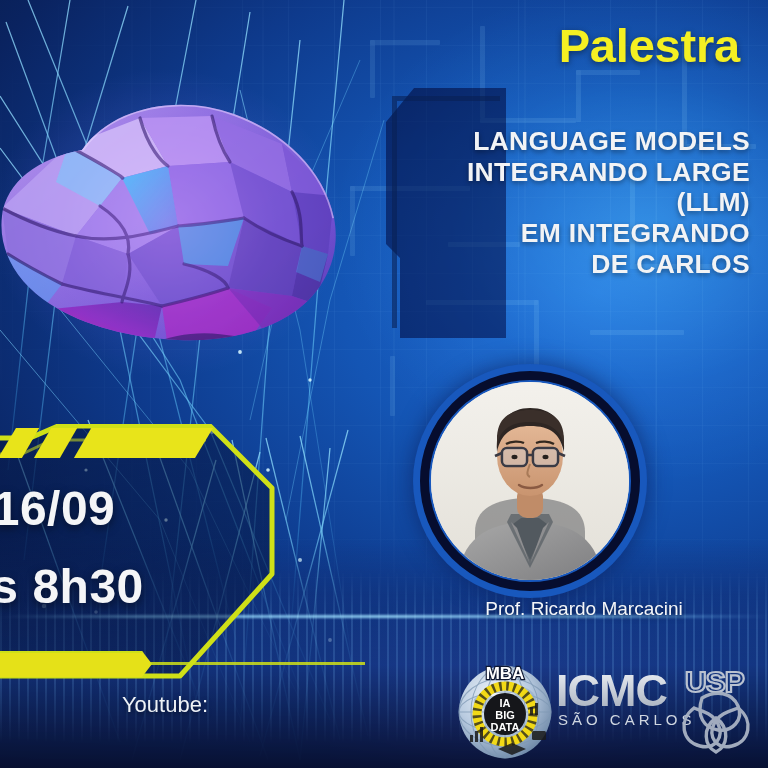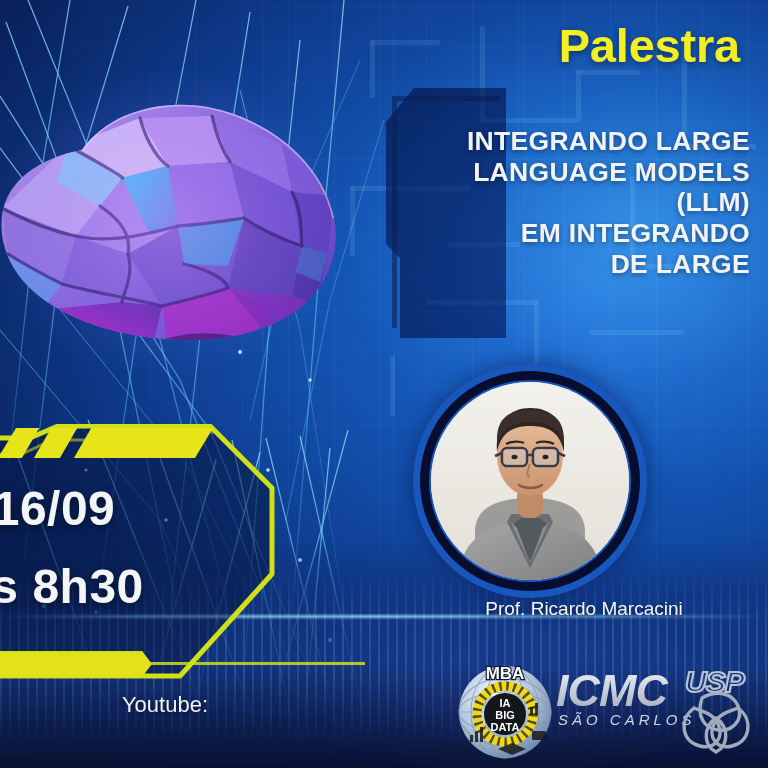--- a/index.html
+++ b/index.html
@@ -263,21 +263,21 @@
 
   
   .logo-mba {
     position: absolute;
     left: 452px; top: 657px;
     width: 106px; height: 106px;
   }
   .logo-icmc {
     position: absolute;
     left: 552px; top: 662px;
-    width: 212px; height: 100px; font-style: italic;
+    width: 212px; height: 100px;
   }
 </style>
 </head>
 <body>
 
 <div class="poster">
 
   <div class="bg-base"></div>
   <div class="bg-circuit"></div>
 
@@ -455,25 +455,25 @@
   <div class="bg-bottom-city"></div>
   <div class="bg-bottom-streaks"></div>
   <div class="bg-bottom-horizon"></div>
 
   <div class="palestra">Palestra</div>
 
   <div class="title-frame">
     <div class="title-bracket"></div>
     <div class="title-bracket2"></div>
     <div class="title-text">
+      <div>LANGUAGE MODELS</div>
       <div>INTEGRANDO LARGE</div>
-      <div>LANGUAGE MODELS</div>
       <div>(LLM)</div>
       <div>EM INTEGRANDO</div>
-      <div>DE LARGE</div>
+      <div>DE CARLOS</div>
     </div>
   </div>
 
   <div class="date-block">
     <div class="date-hex-fill"></div>
     <svg class="date-hex-outline" viewBox="0 0 420 270" aria-hidden="true">
       <path d="M-10,14 L150,14 L178,2 L330,2 L392,64 L392,150 L300,252 L-10,252" fill="none" stroke="#cfe017" stroke-width="5" stroke-linejoin="round"></path>
       <path d="M-10,30 L142,30 L172,16 L326,16" fill="none" stroke="#cfe017" stroke-width="3" opacity=".55"></path>
     </svg>
     <div class="date-topbar">

